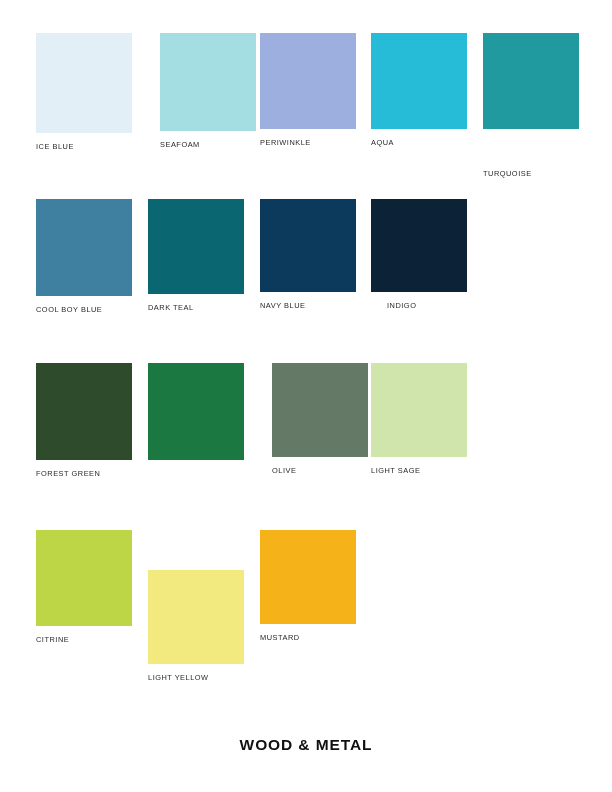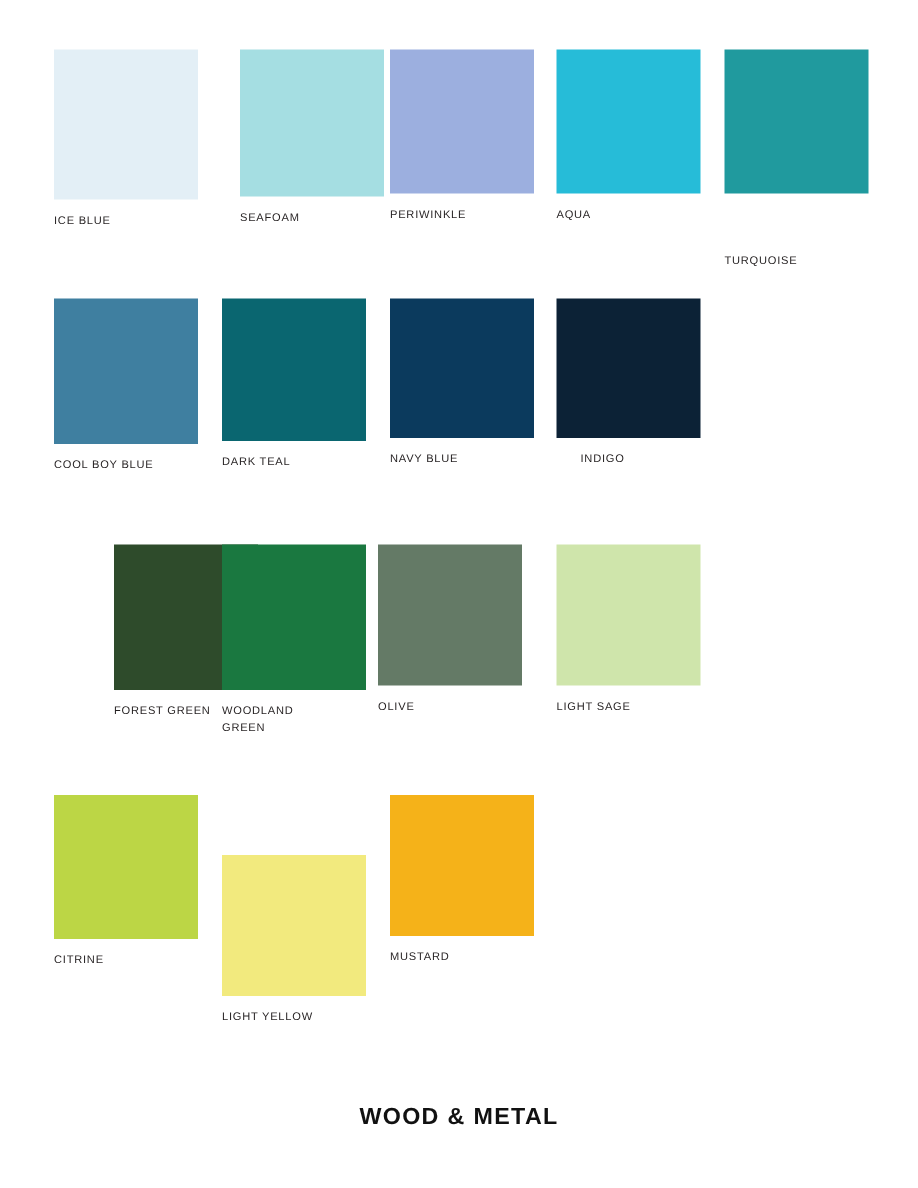--- a/index.html
+++ b/index.html
@@ -113,30 +113,28 @@
         <div class="swatch-cell" style="left: 224px; width: 96px;">
           <div class="swatch-chip" title="#0b3a5d" style="background: rgb(11, 58, 93); width: 96px; height: 93px;"></div>
           <span class="swatch-label" style="color: rgb(35, 31, 32);">NAVY BLUE</span>
         </div>
         <div class="swatch-cell" style="left: 335px; width: 96px;">
           <div class="swatch-chip" title="#0c2236" style="background: rgb(12, 34, 54); width: 96px; height: 93px;"></div>
           <span class="swatch-label" style="color: rgb(35, 31, 32); margin-left: 16px;">INDIGO</span>
         </div>
       </div>
       <div class="swatch-row" style="top: 363px;">
-        <div class="swatch-cell" style="left: 0px; width: 96px; margin-left: 40px;">
+        <div class="swatch-cell" style="left: 0px; width: 96px;">
           <div class="swatch-chip" title="#2e4b2b" style="background: rgb(46, 75, 43); width: 96px; height: 97px;"></div>
           <span class="swatch-label" style="color: rgb(35, 31, 32);">FOREST GREEN</span>
         </div>
         <div class="swatch-cell" style="left: 112px; width: 96px;">
           <div class="swatch-chip" title="#1a7840" style="background: rgb(26, 120, 64); width: 96px; height: 97px;"></div>
-          <span class="swatch-label" style="color: rgb(35, 31, 32);">WOODLAND
-GREEN</span>
         </div>
-        <div class="swatch-cell" style="left: 216px; width: 119px;">
+        <div class="swatch-cell" style="left: 236px; width: 119px;">
           <div class="swatch-chip" title="#647a66" style="background: rgb(100, 122, 102); width: 96px; height: 94px;"></div>
           <span class="swatch-label" style="color: rgb(35, 31, 32);">OLIVE</span>
         </div>
         <div class="swatch-cell" style="left: 335px; width: 76px;">
           <div class="swatch-chip" title="#cfe5ab" style="background: rgb(207, 229, 171); width: 96px; height: 94px;"></div>
           <span class="swatch-label" style="color: rgb(35, 31, 32);">LIGHT SAGE</span>
         </div>
       </div>
       <div class="swatch-row" style="top: 530px;">
         <div class="swatch-cell" style="left: 0px; width: 96px;">

